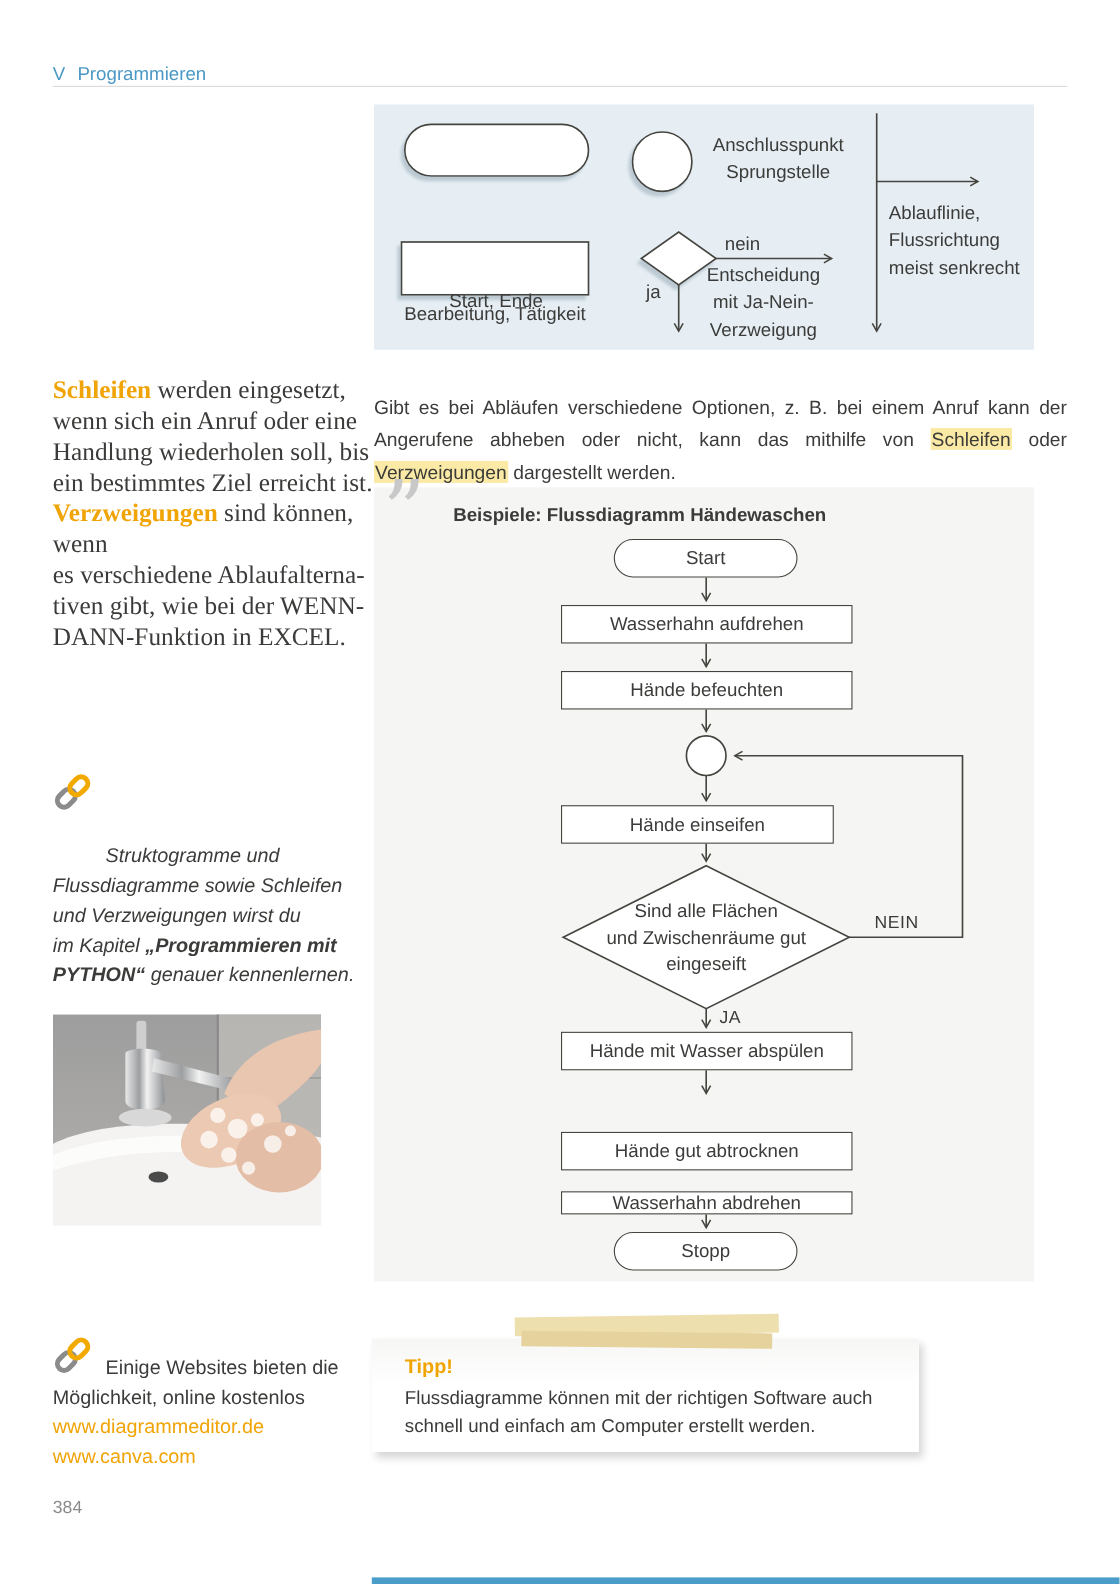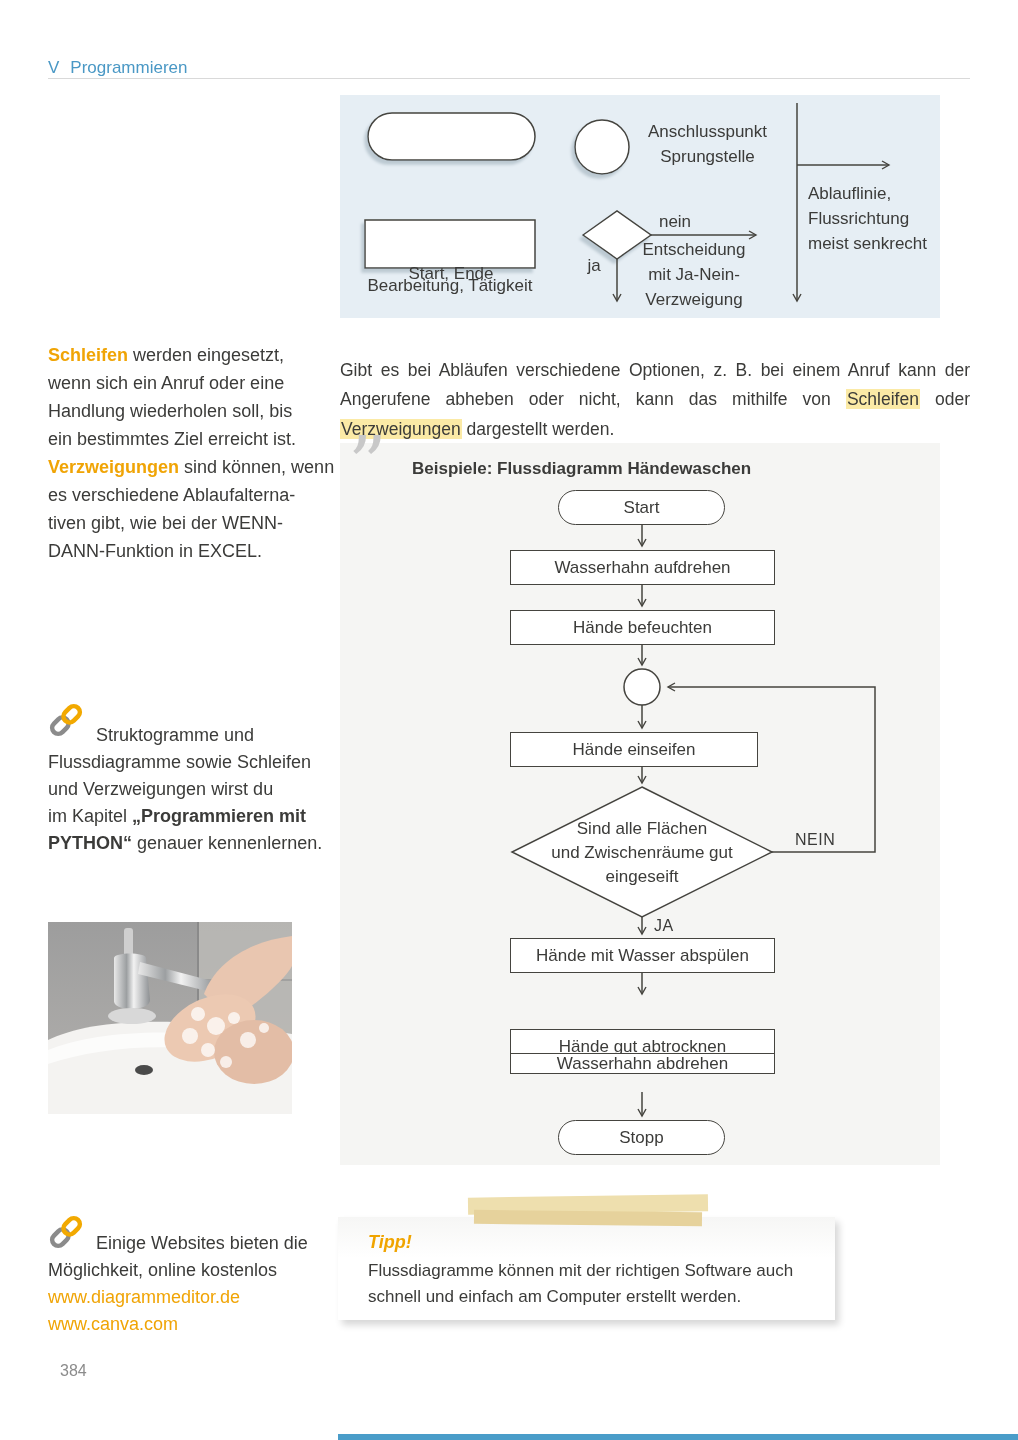--- a/index.html
+++ b/index.html
@@ -18,21 +18,21 @@
   .legend .lbl{position:absolute;font-size:17px;z-index:2;line-height:25px;}
   .lbl-startend{left:26px;top:166px;width:170px;text-align:center;}
   .lbl-process{left:8px;top:178px;width:204px;text-align:center;}
   .lbl-connector{left:295px;top:24px;width:145px;text-align:center;}
   .lbl-nein{left:303px;top:114px;width:64px;text-align:center;}
   .lbl-ja{left:238px;top:158px;width:32px;text-align:center;}
   .lbl-decision{left:278px;top:142px;width:152px;text-align:center;}
   .lbl-flowline{left:468px;top:86px;line-height:26px;}
 
   
-  .sidepara{left:48px;width:296px;font-size:18px;line-height:28px;}
+  .sidepara{left:48px;width:296px;font-size:23px;line-height:28px;font-family:Liberation Serif, serif;}
   .p-loops{top:341px;}
   .p-branches{top:453px;}
   .kw{color:#f0a405;font-weight:bold;}
 
   
   .intro{left:340px;top:338px;width:630px;font-size:17.5px;line-height:29.5px;text-align:justify;}
   .hl{background:#fbeaa6;padding:0 1px;}
 
   
   .example{left:340px;top:443px;width:600px;height:722px;background:#f5f5f3;}
@@ -41,52 +41,52 @@
               color:#c8c8c8;font-family:"DejaVu Serif",serif;z-index:2;}
   .ex-title{position:absolute;left:72px;top:16px;font-size:17px;font-weight:bold;z-index:2;}
   .node{position:absolute;background:#fff;border:1.5px solid #45443f;box-sizing:border-box;
         display:flex;align-items:center;justify-content:center;font-size:17px;z-index:2;}
   .n-start{left:218px;top:47px;width:167px;height:35px;border-radius:18px;}
   .n-b1{left:170px;top:107px;width:265px;height:35px;}
   .n-b2{left:170px;top:167px;width:265px;height:35px;}
   .n-b3{left:170px;top:289px;width:248px;height:35px;}
   .n-b4{left:170px;top:495px;width:265px;height:35px;}
   .n-b5{left:170px;top:586px;width:265px;height:35px;}
-  .n-b6{left:170px;top:610px;width:265px;height:21px;}
+  .n-b6{left:170px;top:640px;width:265px;height:21px;}
   .n-stop{left:218px;top:677px;width:167px;height:35px;border-radius:18px;}
   .fc-diamond-text{position:absolute;left:192px;top:374px;width:220px;text-align:center;
                    font-size:17px;line-height:24px;z-index:2;}
   .fc-label{position:absolute;font-size:16px;letter-spacing:0.5px;z-index:2;}
   .l-nein{left:455px;top:388px;width:80px;}
   .l-ja{left:314px;top:474px;}
 
   
   .note{left:48px;width:296px;font-size:18px;line-height:27px;}
-  .note-python{top:722px;}
+  .note-python{top:765px;font-style:italic;}
   .note-web{top:1230px;}
   .indent{padding-left:48px;}
   .link-icon{position:absolute;width:40px;height:36px;}
   .li-python{left:46px;top:702px;}
   .li-web{left:46px;top:1214px;}
   .weblink{color:#f0a405;text-decoration:none;display:block;}
 
   
   .photo{left:48px;top:922px;width:244px;height:192px;overflow:hidden;}
 
   
   .tipbox{left:338px;top:1217px;width:497px;height:103px;
           background:linear-gradient(180deg,#f6f6f5,#ffffff 40%);
           box-shadow:4px 5px 7px rgba(0,0,0,0.16);}
   .tape{z-index:3;}
   .tape1{left:468px;top:1196px;width:240px;height:17px;background:#eedfae;transform:rotate(-0.8deg);}
   .tape2{left:474px;top:1211px;width:228px;height:14px;background:#e6d29c;transform:rotate(0.6deg);}
-  .tip-title{left:368px;top:1232px;font-size:18px;font-weight:bold;color:#f0a400;z-index:4;font-style:italic;}
+  .tip-title{left:368px;top:1232px;font-size:18px;font-weight:bold;color:#f0a400;z-index:4;}
   .tip-body{left:368px;top:1258px;width:462px;font-size:17px;line-height:26px;z-index:4;}
 
-  .pagenum{left:48px;top:1362px;font-size:16px;color:#8b8b8b;margin-left:12px;}
+  .pagenum{left:48px;top:1362px;font-size:16px;color:#8b8b8b;}
   .edgebar{left:338px;top:1434px;width:680px;height:6px;background:#4a9dc9;}
 </style>
 </head>
 <body>
 
 <div id="page">
 
   <div class="abs chapter">
     <span class="num">V</span><span>Programmieren</span>
   </div>

